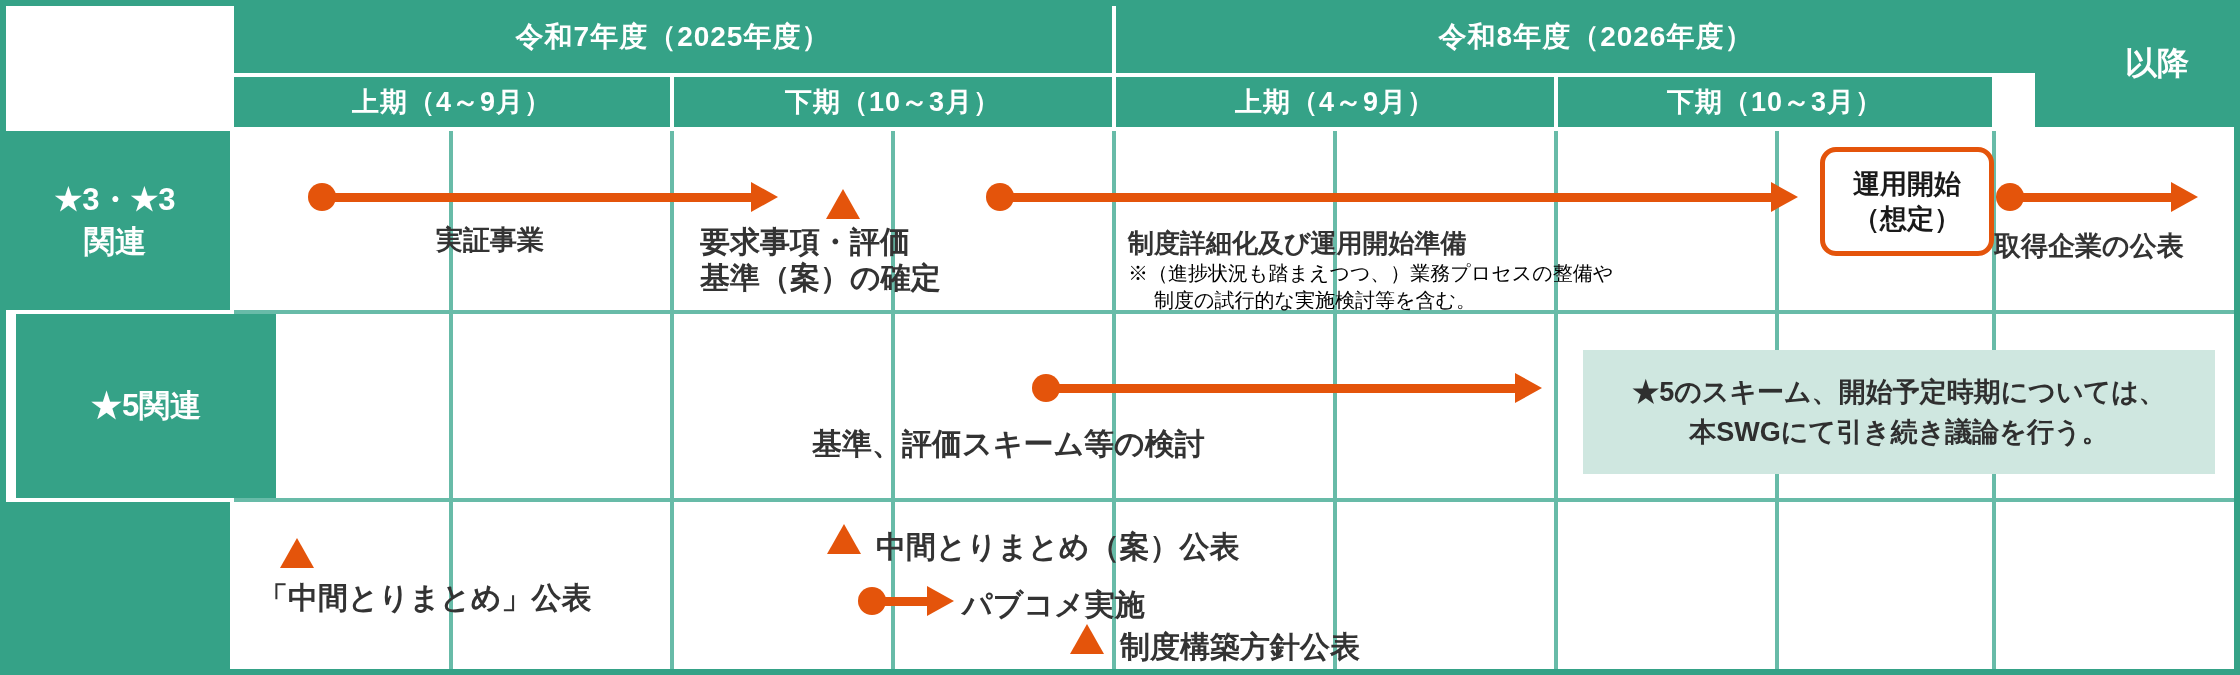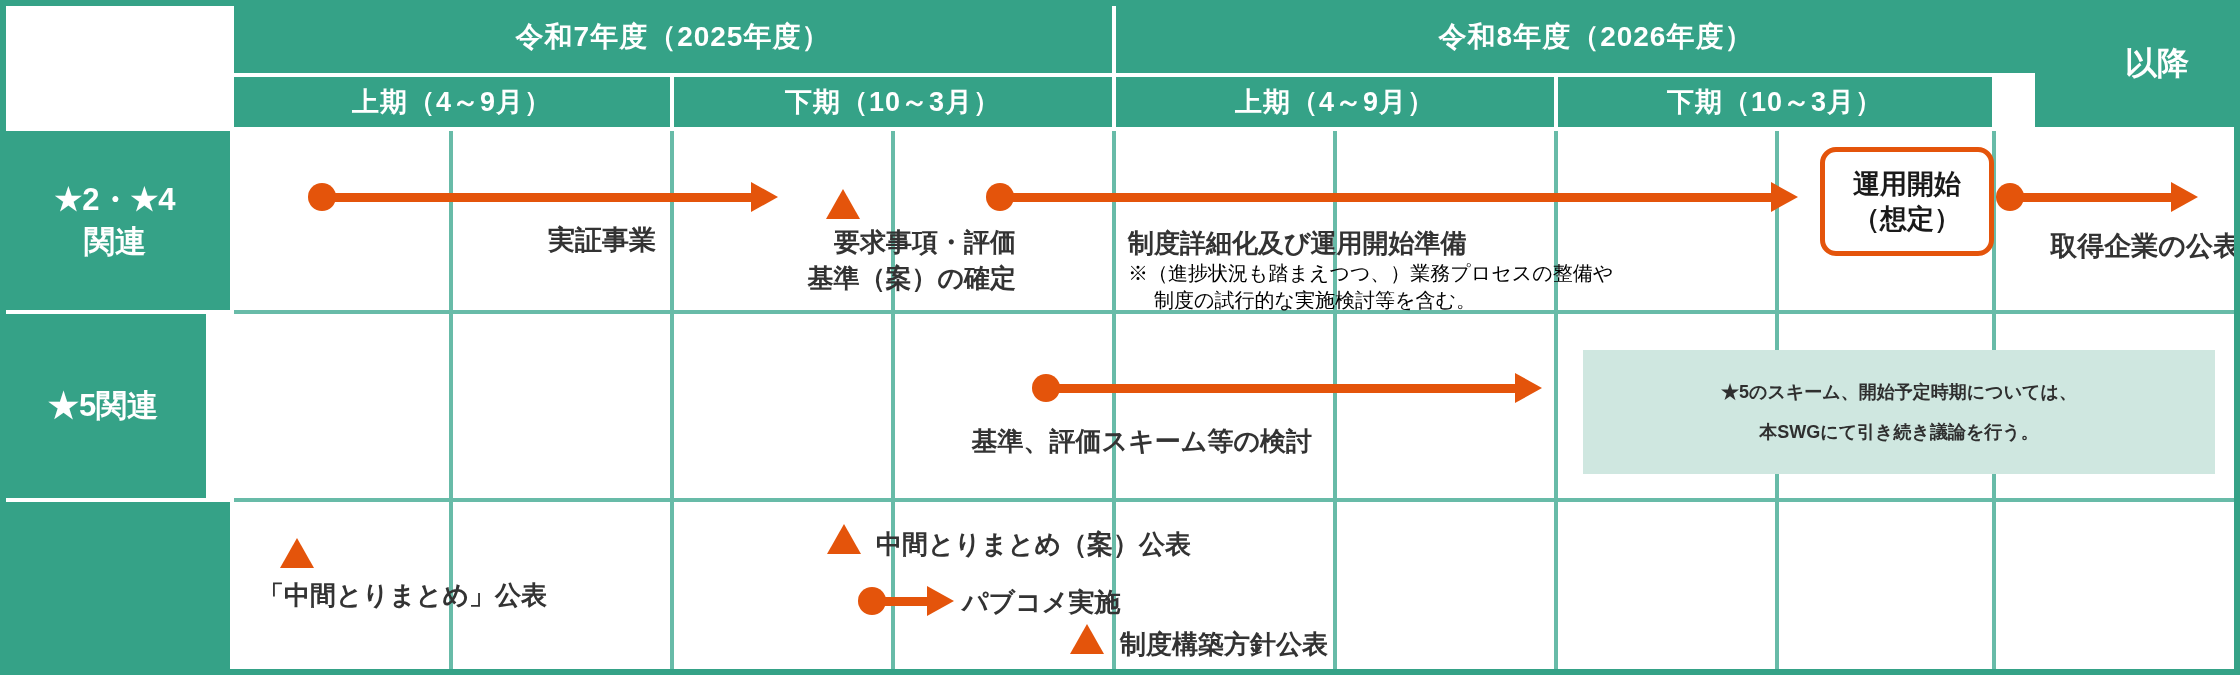--- a/index.html
+++ b/index.html
@@ -24,35 +24,35 @@
   .hline{position:absolute;height:4px;left:234px;width:2000px;background:#68bba8;z-index:1;}
   
   .arrow{position:absolute;height:30px;display:flex;align-items:center;z-index:3;}
   .dot{width:28px;height:28px;border-radius:50%;background:#e4540b;flex:0 0 auto;margin-right:-6px;}
   .shaft{height:9px;background:#e4540b;flex:1 1 auto;}
   .head{width:0;height:0;border-top:15px solid transparent;border-bottom:15px solid transparent;
         border-left:27px solid #e4540b;flex:0 0 auto;margin-left:-2px;}
   .tri{position:absolute;width:0;height:0;border-left:17px solid transparent;
        border-right:17px solid transparent;border-bottom:30px solid #e4540b;z-index:3;}
   
-  .lbl{position:absolute;color:#333333;font-size:26px;font-weight:600;z-index:3;white-space:nowrap;}
+  .lbl{position:absolute;color:#333333;font-size:30px;font-weight:600;z-index:3;white-space:nowrap;}
   .lbl-b{font-weight:700;font-size:27px;}
-  .center{text-align:right;}
+  .center{text-align:left;}
   .two-line{line-height:36px;white-space:normal;}
   .note{position:absolute;color:#000000;font-size:20px;font-weight:400;line-height:27px;z-index:3;white-space:nowrap;}
   .seido-title{color:#333333;font-size:26px;font-weight:600;line-height:34px;white-space:nowrap;}
   .unyo-box{
     position:absolute;background:#ffffff;border:5px solid #e4540b;border-radius:16px;
     display:flex;flex-direction:column;align-items:center;justify-content:center;
     color:#1a1a1a;font-size:27px;font-weight:700;line-height:35px;z-index:4;text-align:center;
   }
   .callout{
     position:absolute;background:#cfe7e0;color:#2f2f2f;
     display:flex;flex-direction:column;align-items:center;justify-content:center;
-    font-size:18px;font-weight:600;line-height:40px;z-index:4;text-align:center;white-space:nowrap;
+    font-size:27px;font-weight:600;line-height:40px;z-index:4;text-align:center;white-space:nowrap;
   }
 </style>
 </head>
 <body>
 
 <div class="canvas">
 
   <div class="vline" style="left:449px"></div>
   <div class="vline" style="left:670px"></div>
   <div class="vline" style="left:891px"></div>
@@ -67,24 +67,24 @@
   <div class="gcell h-year" style="left:234px;top:0;width:878px;height:73px">令和7年度（2025年度）</div>
   <div class="gcell h-year" style="left:1116px;top:0;width:960px;height:73px">令和8年度（2026年度）</div>
   <div class="gcell h-after" style="left:1996px;top:0;width:244px;height:127px">以降</div>
 
   <div class="gcell h-half" style="left:234px;top:77px;width:436px;height:50px">上期（4～9月）</div>
   <div class="gcell h-half" style="left:674px;top:77px;width:438px;height:50px">下期（10～3月）</div>
   <div class="gcell h-half" style="left:1116px;top:77px;width:438px;height:50px">上期（4～9月）</div>
   <div class="gcell h-half" style="left:1558px;top:77px;width:434px;height:50px">下期（10～3月）</div>
 
   <div class="gcell rowlabel" style="left:0;top:131px;width:230px;height:179px">
-    <span>★2・★4</span>
+    <span>★3・★3</span>
     <span>関連</span>
   </div>
-  <div class="gcell rowlabel" style="left:0;top:314px;width:206px;height:184px">
+  <div class="gcell rowlabel" style="left:16px;top:314px;width:260px;height:184px">
     <span>★5関連</span>
   </div>
   <div class="gcell rowlabel" style="left:0;top:502px;width:230px;height:173px"></div>
 
   <div class="arrow" style="left:308px;top:182px;width:470px">
     <div class="dot"></div>
     <div class="shaft"></div>
     <div class="head"></div>
   </div>
   <div class="lbl lbl-b center" style="left:436px;top:222px;width:220px">実証事業</div>

